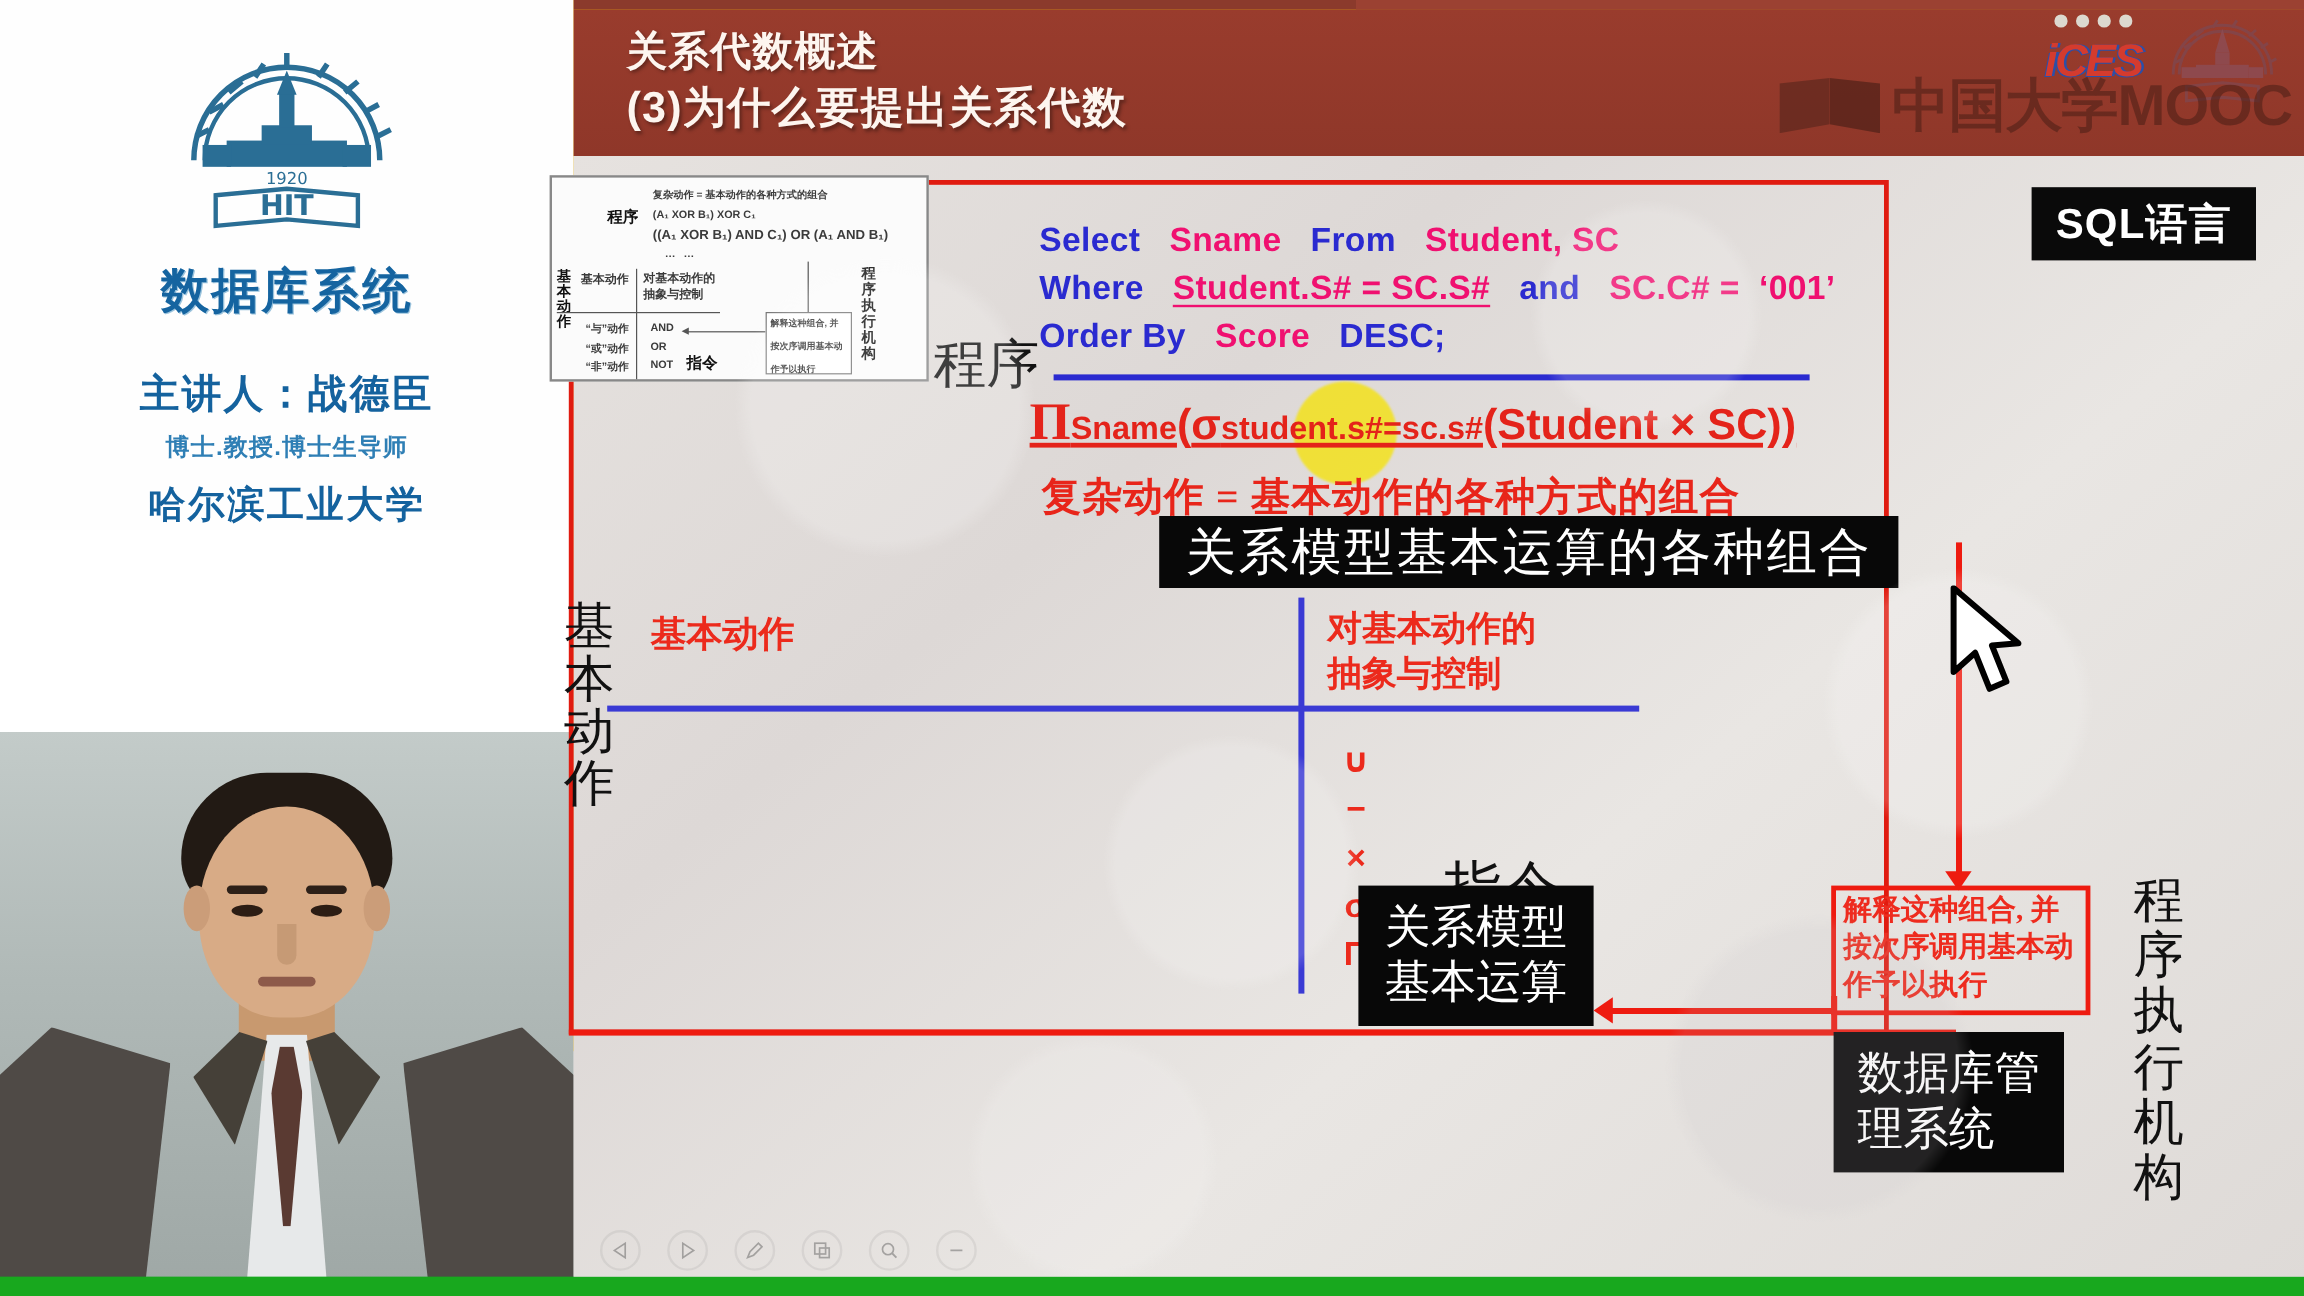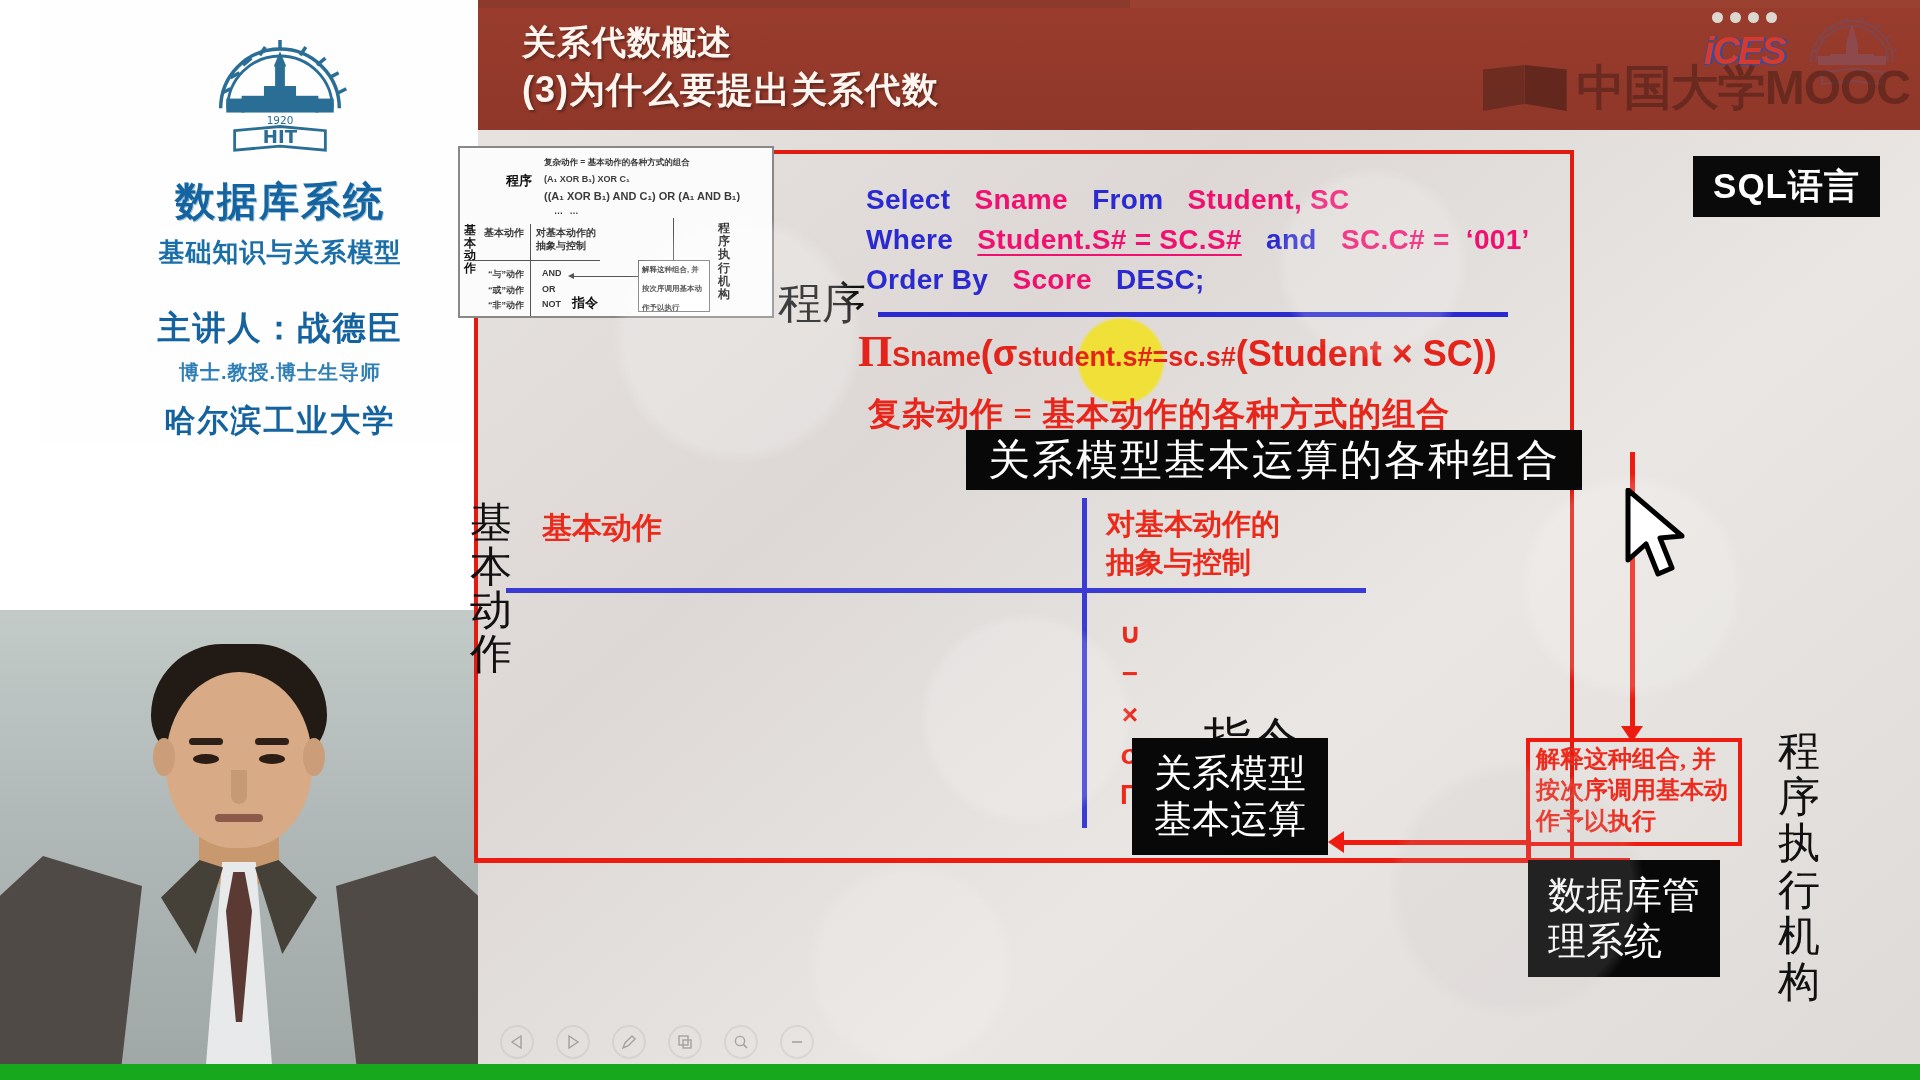--- a/index.html
+++ b/index.html
@@ -5,21 +5,21 @@
   * { margin:0; padding:0; box-sizing:border-box; }
   html,body { width:1920px; height:1080px; overflow:hidden; background:#fff;
     font-family:"Liberation Sans","DejaVu Sans",sans-serif; }
 
   #root { position:relative; width:1920px; height:1080px; }
 
   
   #left-col { position:absolute; left:0; top:0; width:478px; height:1080px; background:#ffffff; }
 
   #brand-card { position:absolute; left:0; top:0; width:478px; height:442px;
-     background:#fefefe; display:flex; flex-direction:column; align-items:center;margin-left:41px; }
+     background:#fefefe; display:flex; flex-direction:column; align-items:center; }
 
   #hit-logo { margin-top:26px; width:210px; height:192px; }
 
   #course-title { margin-top:14px; font-size:40px; font-weight:bold; color:#1564a0;
      letter-spacing:2px; text-shadow:1px 1px 0 #9cc4dd; }
   #course-sub { margin-top:6px; font-size:26px; font-weight:bold; color:#1b6fa8; letter-spacing:1px; }
   #lecturer-line { margin-top:36px; font-size:33px; font-weight:bold; color:#14629e; letter-spacing:2px; }
   #lecturer-titles { margin-top:8px; font-size:20px; font-weight:bold; color:#2f7fb5; letter-spacing:1px; }
   #university { margin-top:14px; font-size:31px; font-weight:bold; color:#14629e; letter-spacing:2px; }
 
@@ -138,21 +138,21 @@
 
   #sql-lang-badge { position:absolute; right:40px; top:26px; background:#0a0a0a; color:#fff;
      font-size:35px; font-weight:bold; padding:7px 20px; letter-spacing:1px; }
 
   #chengxu-label { position:absolute; left:300px; top:144px; font-size:44px; color:#111;
      font-family:"Liberation Serif","DejaVu Serif",serif; }
 
   #blue-rule { position:absolute; left:400px; top:182px; width:630px; height:5px; background:#2a2ad0; }
 
   #ra-formula { position:absolute; left:380px; top:196px; font-size:44px; font-weight:bold;
-     color:#e4231a; white-space:nowrap; font-family:"Liberation Serif","DejaVu Serif",serif; }
+     color:#e4231a; white-space:nowrap; font-family:"Liberation Serif","DejaVu Serif",serif;text-decoration:underline; }
   #ra-formula .sub { font-size:27px; font-family:"Liberation Sans",sans-serif; }
   #ra-formula .sans { font-family:"Liberation Sans",sans-serif; font-size:36px; }
 
   #yellow-dot { position:absolute; left:600px; top:188px; width:86px; height:86px; border-radius:50%;
      background:#f3e21c; opacity:.85; filter:blur(1px); }
 
   #complex-eq { position:absolute; left:390px; top:262px; font-size:33px; font-weight:bold; color:#e8251a;
      font-family:"Liberation Serif","DejaVu Serif",serif; letter-spacing:1px; white-space:nowrap; }
 
   #combo-badge { position:absolute; left:488px; top:300px; background:#080808; color:#fff;
@@ -234,21 +234,20 @@
         <rect x="156" y="104" width="26" height="20" fill="#2a6e95"></rect>
         <rect x="82" y="86" width="46" height="18" fill="#2a6e95"></rect>
         <rect x="98" y="56" width="14" height="32" fill="#2a6e95"></rect>
         <polygon points="105,36 114,58 96,58" fill="#2a6e95"></polygon>
         <text x="105" y="140" font-size="15" fill="#2a6e95" text-anchor="middle" font-family="DejaVu Sans">1920</text>
         <text x="105" y="168" font-size="26" fill="#2a6e95" text-anchor="middle" font-weight="bold" font-family="DejaVu Sans">HIT</text>
         <path d="M40 150 L105 144 L170 150 L170 178 L105 172 L40 178 Z" fill="none" stroke="#2a6e95" stroke-width="4"></path>
       </svg>
 
       <div id="course-title">数据库系统</div>
-      <div id="course-sub">基础知识与关系模型</div>
       <div id="lecturer-line">主讲人：战德臣</div>
       <div id="lecturer-titles">博士.教授.博士生导师</div>
       <div id="university">哈尔滨工业大学</div>
     </div>
 
     <div id="presenter-video">
       <div class="pv-wall"></div>
       <div class="pv-suit-l"></div>
       <div class="pv-suit-r"></div>
       <div class="pv-neck"></div>

